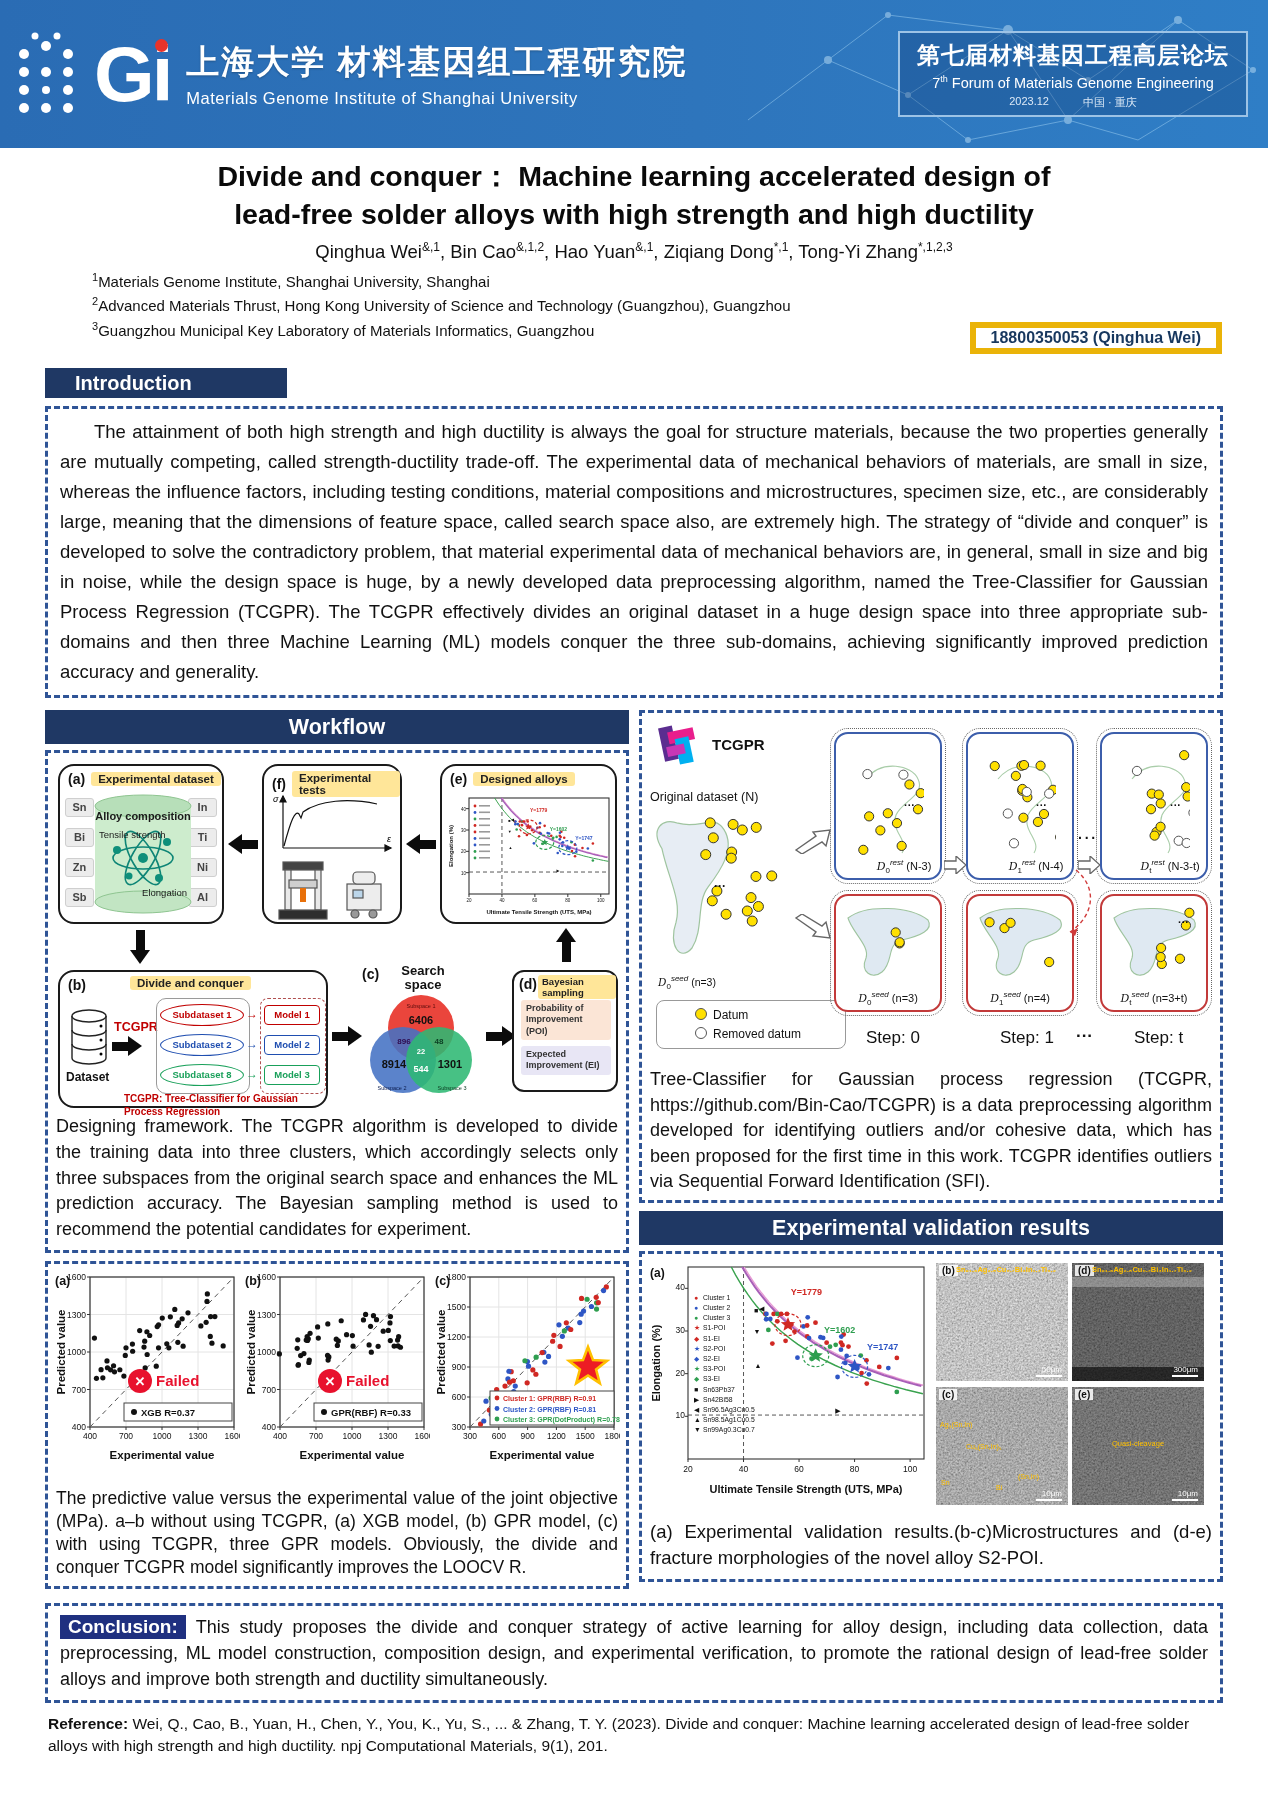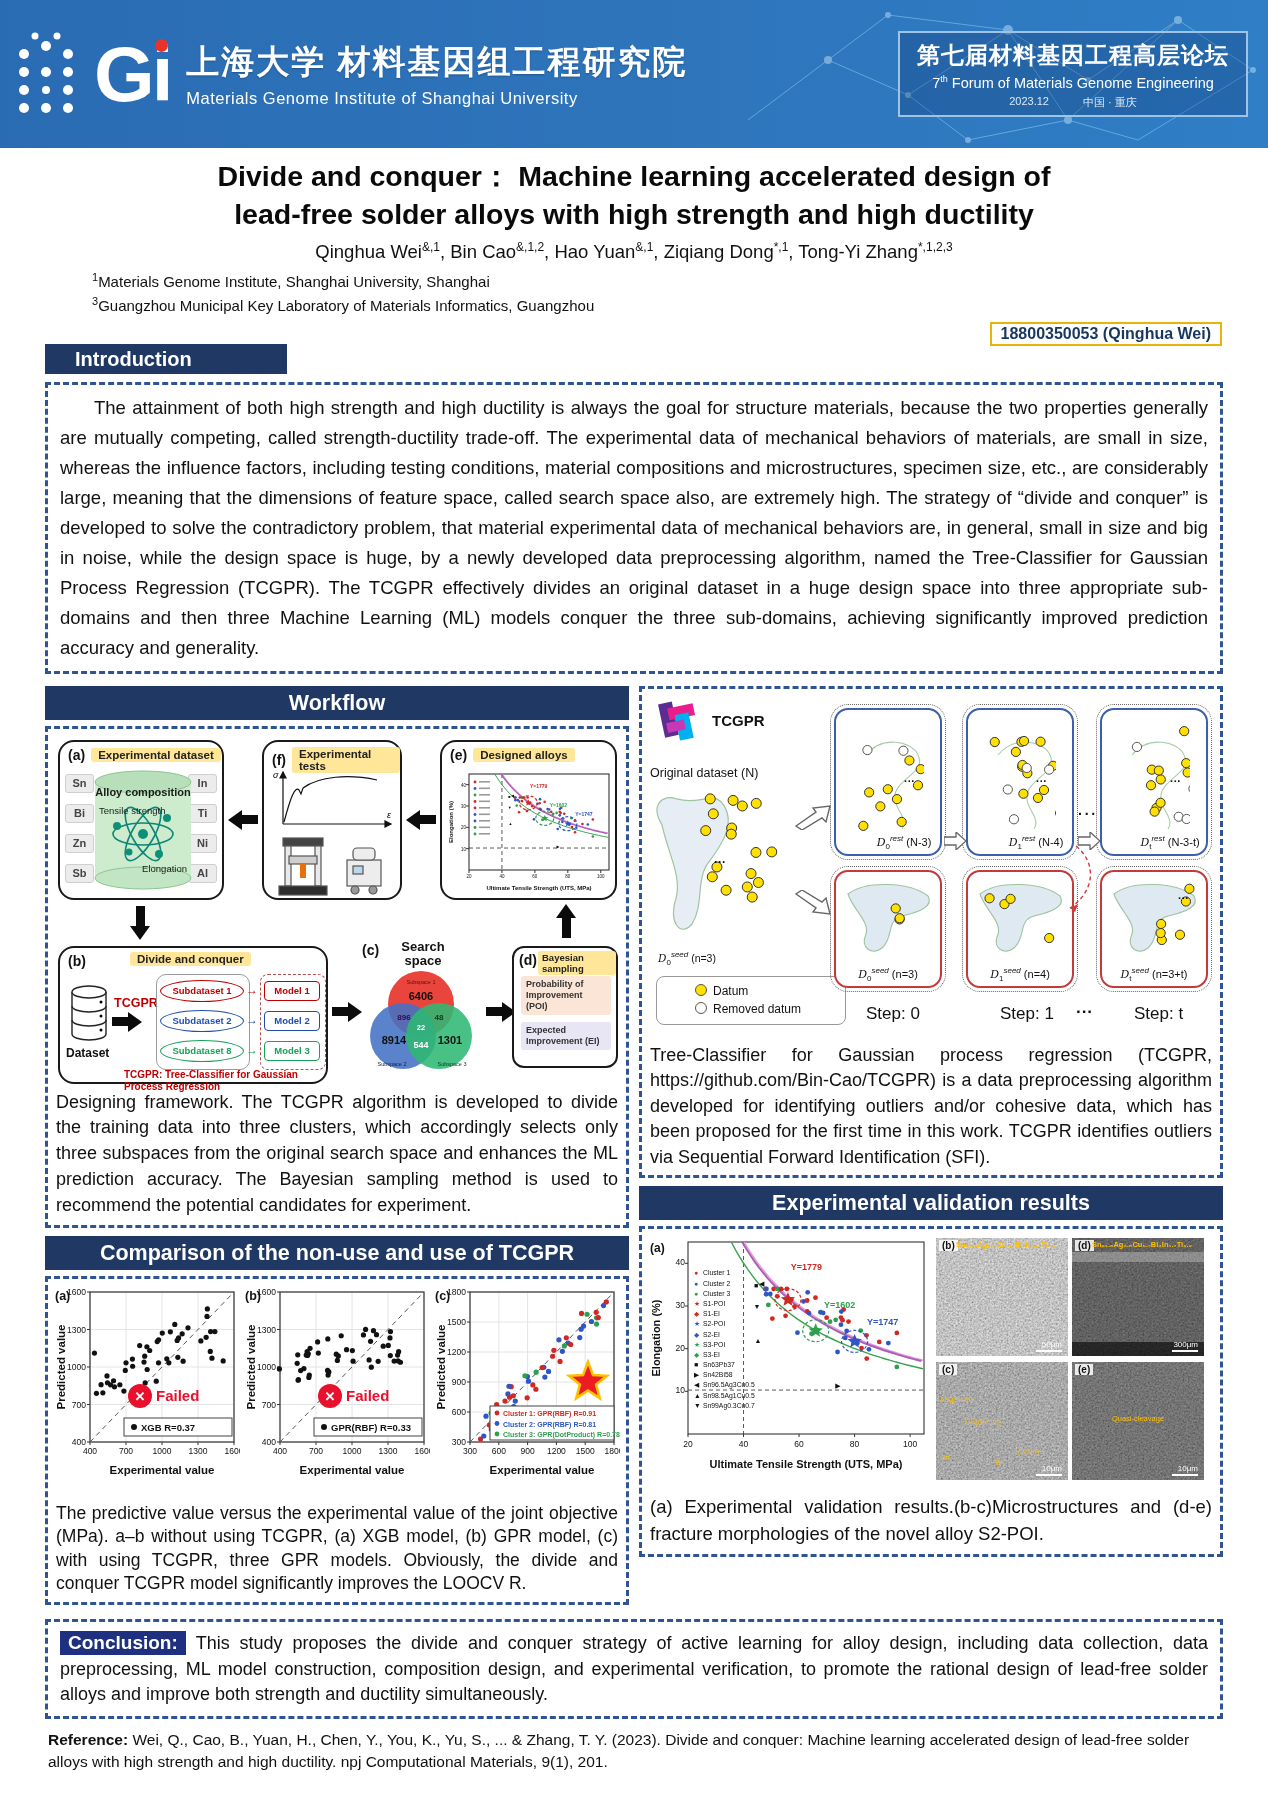--- a/index.html
+++ b/index.html
@@ -19,21 +19,21 @@
   .forum .fcn{font-size:23px;font-weight:bold;letter-spacing:1px;}
   .forum .fen{font-size:14.5px;margin-top:3px;}
   .forum .fmeta{font-size:11px;margin-top:4px;color:#dce9f7;display:flex;justify-content:center;gap:34px;}
 
   
   .title{margin-top:10px;text-align:center;font-size:28.5px;font-weight:bold;line-height:1.33;color:#0a0a0a;}
   .authors{text-align:center;font-size:18.5px;margin-top:6px;}
   .authors sup{font-size:12px;}
   .affil{margin:6px 0 0 92px;font-size:15px;line-height:1.5;}
   .affil sup{font-size:11px;}
-  .phonebox{position:absolute;right:46px;top:322px;border:2px solid #eab308;padding:1px 9px;font-size:16px;font-weight:bold;color:#17375E;background:#fff;text-align:center;}
+  .phonebox{position:absolute;right:46px;top:322px;border:6px solid #eab308;padding:1px 15px;font-size:16px;font-weight:bold;color:#17375E;background:#fff;text-align:center;}
 
   
   .introrow{margin:26px 45px 0;display:flex;align-items:center;}
   .secbar{background:#1F3864;color:#fff;font-weight:bold;}
   .introbar{width:212px;font-size:20px;height:30px;line-height:30px;padding-left:30px;}
   .email{flex:1;text-align:center;font-weight:bold;font-size:15.5px;}
   .introbox{margin:8px 45px 0;border:3px dashed #2F5496;padding:8px 12px;font-size:18.5px;line-height:1.62;text-align:justify;text-indent:34px;}
 
   
   .cols{margin:12px 45px 0;display:grid;grid-template-columns:584px 584px;column-gap:10px;}
@@ -179,20 +179,21 @@
 
   <div class="title">
     <div>Divide and conquer：  Machine learning accelerated design of</div>
     <div>lead-free solder alloys with high strength and high ductility</div>
   </div>
   <div class="authors">
     <span><span>Qinghua Wei</span><sup>&amp;,1</sup><span>, </span></span><span><span>Bin Cao</span><sup>&amp;,1,2</sup><span>, </span></span><span><span>Hao Yuan</span><sup>&amp;,1</sup><span>, </span></span><span><span>Ziqiang Dong</span><sup>*,1</sup><span>, </span></span><span><span>Tong-Yi Zhang</span><sup>*,1,2,3</sup><span></span></span>
   </div>
   <div class="affil">
     <div><sup>1</sup><span>Materials Genome Institute, Shanghai University, Shanghai</span></div>
+    <div><sup>2</sup><span>Advanced Materials Thrust, Hong Kong University of Science and Technology (Guangzhou), Guangzhou</span></div>
     <div><sup>3</sup><span>Guangzhou Municipal Key Laboratory of Materials Informatics, Guangzhou</span></div>
   </div>
   <div class="phonebox">18800350053 (Qinghua Wei)</div>
 
   <div class="introrow">
     <div class="secbar introbar">Introduction</div>
   </div>
   <div class="introbox">The attainment of both high strength and high ductility is always the goal for structure materials, because the two properties generally are mutually competing, called strength-ductility trade-off. The experimental data of mechanical behaviors of materials, are small in size, whereas the influence factors, including testing conditions, material compositions and microstructures, specimen size, etc., are considerably large, meaning that the dimensions of feature space, called search space also, are extremely high. The strategy of “divide and conquer” is developed to solve the contradictory problem, that material experimental data of mechanical behaviors are, in general, small in size and big in noise, while the design space is huge, by a newly developed data preprocessing algorithm, named the Tree-Classifier for Gaussian Process Regression (TCGPR).  The TCGPR effectively divides an original dataset in a huge design space into three appropriate sub-domains and then three Machine Learning (ML) models conquer the three sub-domains, achieving significantly improved prediction accuracy and generality.</div>
 
   <div class="cols">
@@ -471,21 +472,20 @@
           <div class="wpanel" style="left:458px;top:212px;width:106px;height:122px;border-radius:12px;">
             <span class="plabel" style="position:absolute;left:5px;top:4px;">(d)</span>
             <span class="chip" style="position:absolute;left:24px;top:3px;font-size:9.5px;padding:1px 4px;">Bayesian sampling</span>
             <span class="bay-item bay1" style="left:7px;top:28px;">Probability of Improvement (POI)</span>
             <span class="bay-item bay2" style="left:7px;top:74px;">Expected Improvement (EI)</span>
           </div>
         </div>
         <div class="capt">Designing framework. The TCGPR algorithm is developed to divide the training data into three clusters, which accordingly selects only three subspaces from the original search space and enhances the ML prediction accuracy. The Bayesian sampling method is used to recommend the potential candidates for experiment.</div>
       </div>
 
-      <div class="colh">Comparison of the non-use and use of TCGPR</div>
       <div class="dbox">
         <div class="cmprow">
           <svg id="cmp-a" width="186" height="214" viewBox="0 0 186 214">
               <rect x="36" y="8" width="144" height="150" fill="#fff" stroke="none"></rect>
               <line x1="36" y1="8" x2="36" y2="158" stroke="#e4e4e4" stroke-width="1"></line>
               <line x1="72" y1="8" x2="72" y2="158" stroke="#e4e4e4" stroke-width="1"></line>
               <line x1="108" y1="8" x2="108" y2="158" stroke="#e4e4e4" stroke-width="1"></line>
               <line x1="144" y1="8" x2="144" y2="158" stroke="#e4e4e4" stroke-width="1"></line>
               <line x1="180" y1="8" x2="180" y2="158" stroke="#e4e4e4" stroke-width="1"></line>
               <line x1="36" y1="158" x2="180" y2="158" stroke="#e4e4e4" stroke-width="1"></line>

